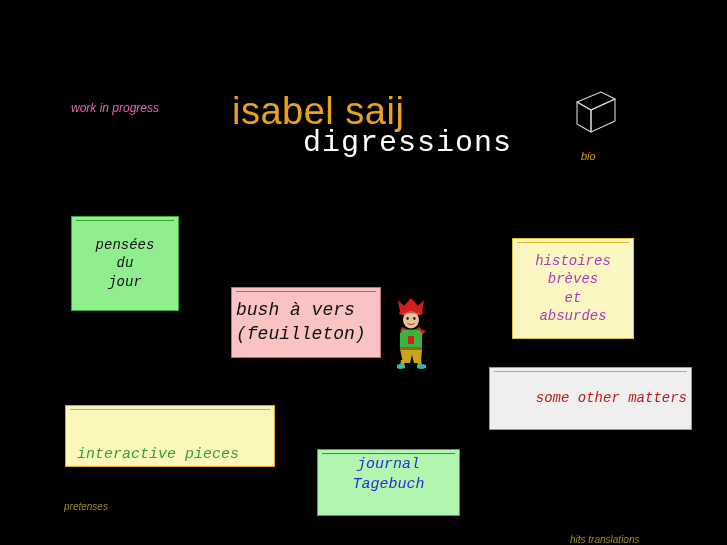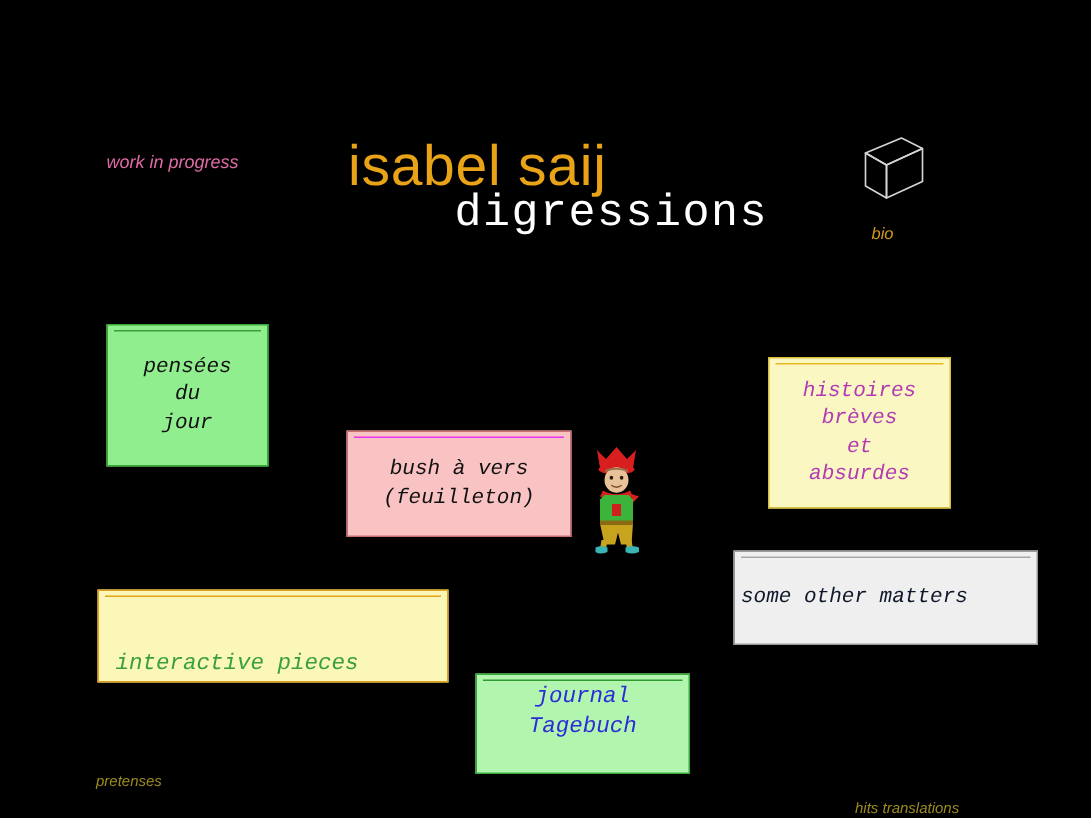--- a/index.html
+++ b/index.html
@@ -115,22 +115,22 @@
   
   #card-bush {
     left: 231px; top: 287px; width: 150px; height: 71px;
     background: #f9c3c3;
     border: 1px solid #c86e6e;
     padding: 3px 4px 4px 4px;
   }
   #card-bush .rule { border-top-color: #ee33ee; }
   #card-bush .body {
     color: #101010;
-    font-size: 14px;
-    text-align: center;
+    font-size: 18px;
+    text-align: left;
   }
 
   
   #card-histoires {
     left: 512px; top: 238px; width: 122px; height: 101px;
     background: #fbf7c2;
     border: 1px solid #d8c03a;
     padding: 3px 4px 4px 4px;
   }
   #card-histoires .rule { border-top-color: #e8b820; }
@@ -142,28 +142,28 @@
 
   
   #card-matters {
     left: 489px; top: 367px; width: 203px; height: 63px;
     background: #efefef;
     border: 1px solid #9a9a9a;
     padding: 3px 4px 4px 4px;
   }
   #card-matters .rule { border-top-color: #a8a8a8; }
   #card-matters .body {
-    color: #0f172a;
+    color: #b91c1c;
     font-size: 14px;
-    text-align: left;
+    text-align: right;
   }
 
   
   #card-interactive {
-    left: 65px; top: 393px; width: 234px; height: 62px;
+    left: 65px; top: 405px; width: 210px; height: 62px;
     background: #fbf7b8;
     border: 1px solid #dfa21c;
     padding: 3px 4px 4px 4px;
     gap: 35px;
   }
   #card-interactive .rule { border-top-color: #e8a31c; }
   #card-interactive .body {
     color: #3aa03a;
     font-size: 15px;
     text-align: left;
@@ -196,21 +196,21 @@
 
   
   .footer-link {
     position: absolute;
     font-family: "Liberation Sans", sans-serif;
     font-style: italic;
     font-size: 10px;
     color: #9c8c1e;
     white-space: nowrap;
   }
-  #foot-pretenses { left: 64px; top: 516px; text-align: center; }
+  #foot-pretenses { left: 64px; top: 501px; text-align: center; }
   #foot-fables    { left: 66px; top: 518px; margin-top: 44px; }
   #foot-hits      { left: 570px; top: 534px; }
 </style>
 </head>
 <body>
 
 <div id="page">
 
   <div class="site-title">isabel saij</div>
 

